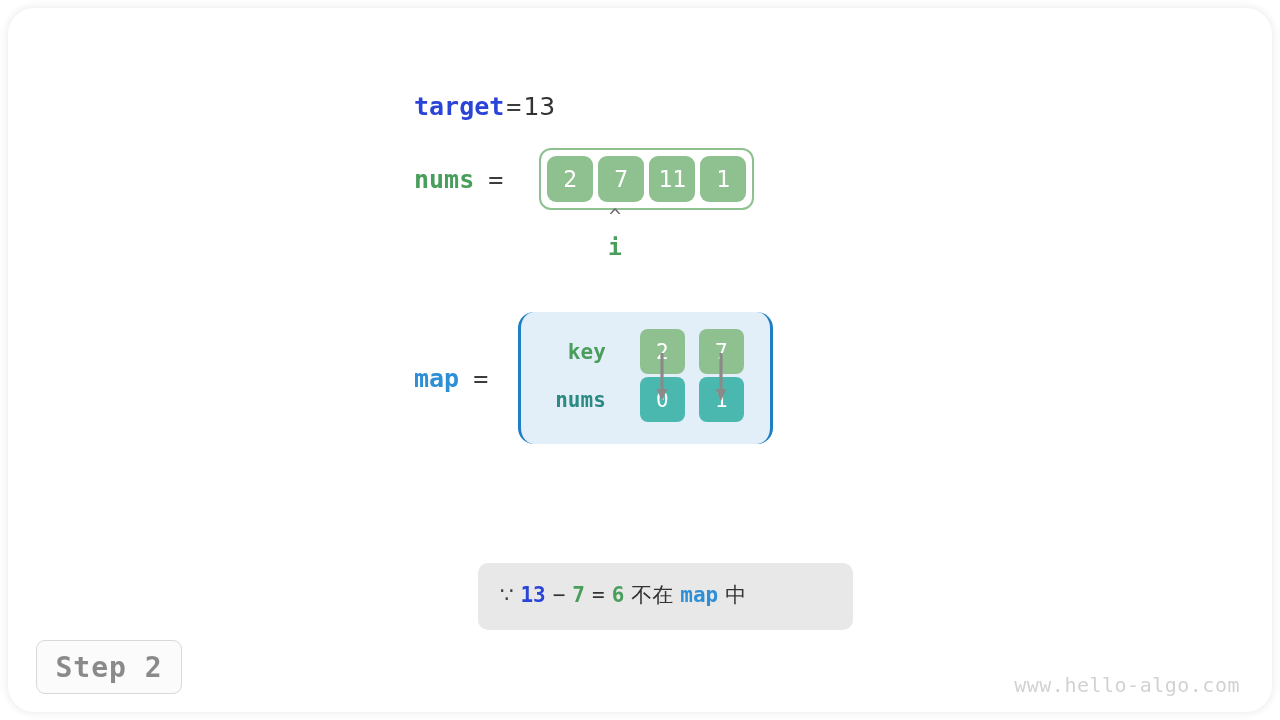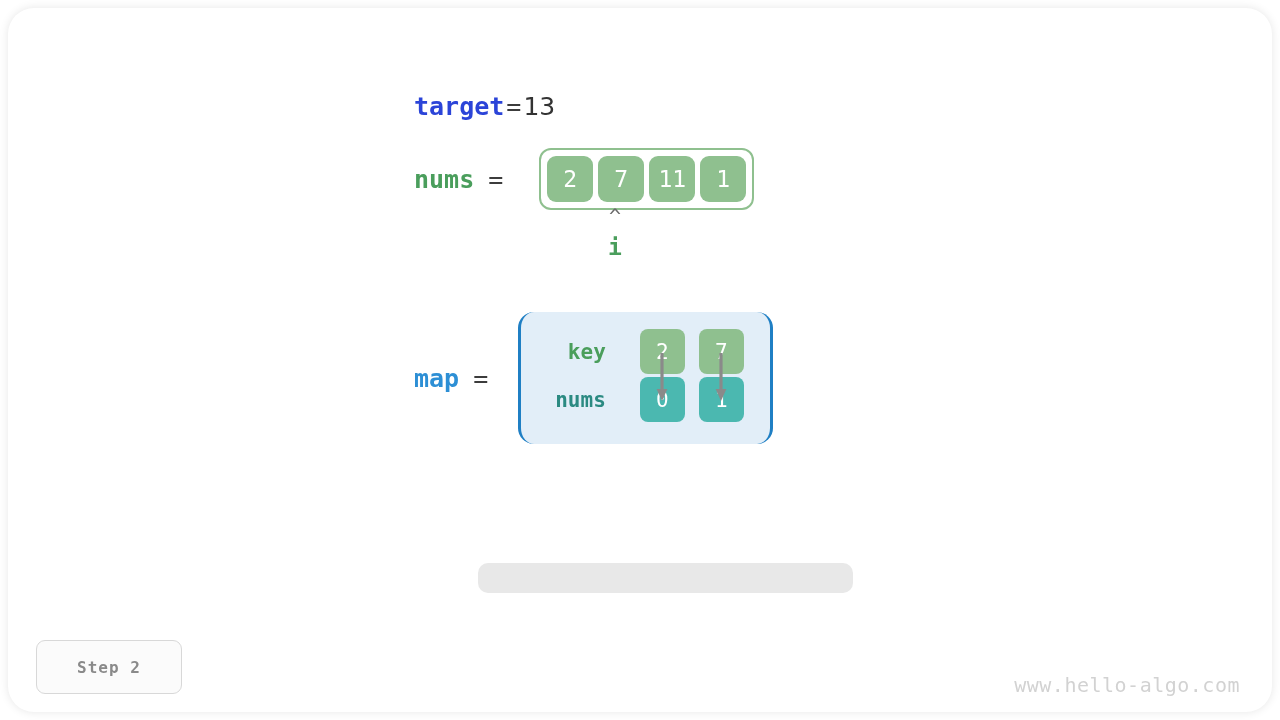--- a/index.html
+++ b/index.html
@@ -299,21 +299,21 @@
     height: 52px;
     border: 1px solid #d8d8d8;
     border-radius: 9px;
     background: #fbfbfb;
     display: flex;
     align-items: center;
     justify-content: center;
   }
   #step-badge span {
     font-family: "DejaVu Sans Mono", monospace;
-    font-size: 16px;
+    font-size: 28px;
     font-weight: bold;
     color: #8a8a8a;
     letter-spacing: 1px;
   }
 
   
   #watermark {
     position: absolute;
     right: 40px;
     top: 673px;
@@ -378,20 +378,23 @@
             <polygon points="7,48 1.6,36 12.4,36" fill="#8a8a8a"></polygon>
           </svg>
         </div>
       </div>
     </div>
   </div>
 
 
 
   <div id="note-box">
+    <div class="note-line">
+      <span class="sym">∵</span><span class="c-blue">13</span><span class="sp"></span><span class="op">−</span><span class="sp"></span><span class="c-green">7</span><span class="sp"></span><span class="op">=</span><span class="sp"></span><span class="c-green">6</span><span class="sp"></span><span>不在</span><span class="sp"></span><span class="c-map">map</span><span class="sp"></span><span>中</span>
+    </div>
   </div>
 
   <div id="step-badge">
     <span>Step 2</span>
   </div>
 
   <div id="watermark">www.hello-algo.com</div>
 </div>
 
 </body></html>

